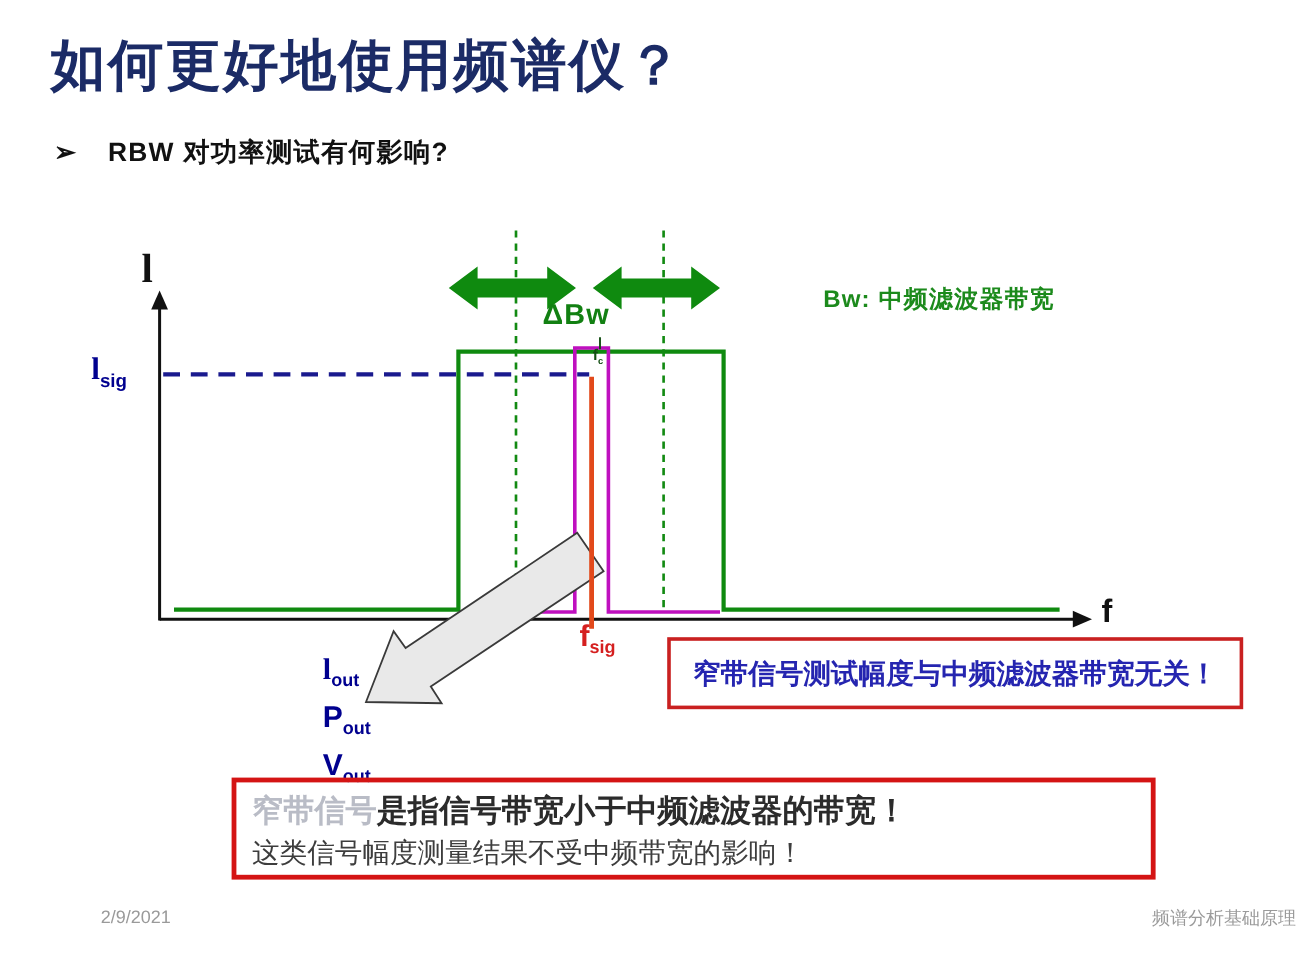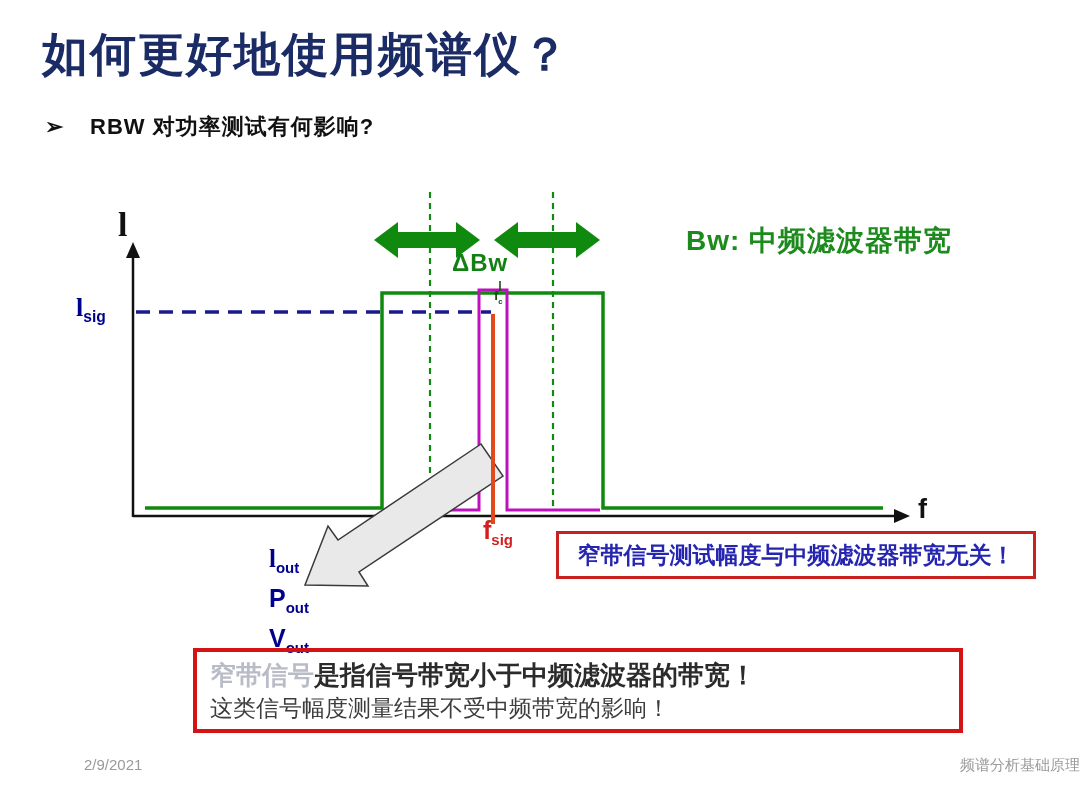--- a/index.html
+++ b/index.html
@@ -63,22 +63,22 @@
   }
   .lsig-label sub, .fsig-label sub, .out-label sub, .fc-label sub {
     font-size: 60%;
   }
   .delta-bw-label {
     left: 452px; top: 249px;
     font-size: 24px; font-weight: bold; color: #128012;
     letter-spacing: 1px;
   }
   .bw-legend {
-    left: 686px; top: 222px;
-    font-size: 28px; font-weight: bold; color: #1c8a1c;
+    left: 686px; top: 236px;
+    font-size: 20px; font-weight: bold; color: #1c8a1c;
     letter-spacing: 1px;
     white-space: nowrap;
   }
   .fc-label {
     left: 494px; top: 288px;
     font-size: 13px; font-weight: bold; color: #134f13;
   }
   .fsig-label {
     left: 483px; top: 516px;
     font-size: 25px; font-weight: bold; color: #d51f1f;
@@ -86,40 +86,40 @@
   .out-stack { left: 253px; top: 543px; margin-left: 16px; }
   .out-label {
     display: block;
     font-size: 25px; font-weight: bold; color: #00008f;
     line-height: 31px;
   }
 
   
   .callout-box {
     left: 556px; top: 531px;
-    width: 480px; height: 48px;
+    width: 480px; height: 60px;
     border: 3px solid #c92020;
     display: flex; align-items: center; justify-content: center;
   }
   .callout-text {
     font-size: 23px; font-weight: bold; color: #2525b0;
     white-space: nowrap;
   }
 
   
   .note-box {
     left: 193px; top: 648px;
     width: 770px; height: 85px;
     border: 4px solid #d41414;
     padding: 5px 13px 16px 13px;
   }
   .note-line1 { font-size: 26px; font-weight: bold; line-height: 37px; white-space: nowrap; }
   .note-highlight { color: #b9bcc6; }
   .note-line1-rest { color: #2b2b2b; }
-  .note-line2 { font-size: 23px; color: #3d3d3d; line-height: 33px; white-space: nowrap; font-family: Liberation Mono, monospace; }
+  .note-line2 { font-size: 23px; color: #3d3d3d; line-height: 33px; white-space: nowrap; }
 
   
   .footer-date {
     left: 84px; top: 756px;
     font-size: 15px; color: #9a9a9a;
   }
   .footer-title {
     left: 0; top: 756px; width: 1080px;
     text-align: right;
     font-size: 15px; color: #9a9a9a;

